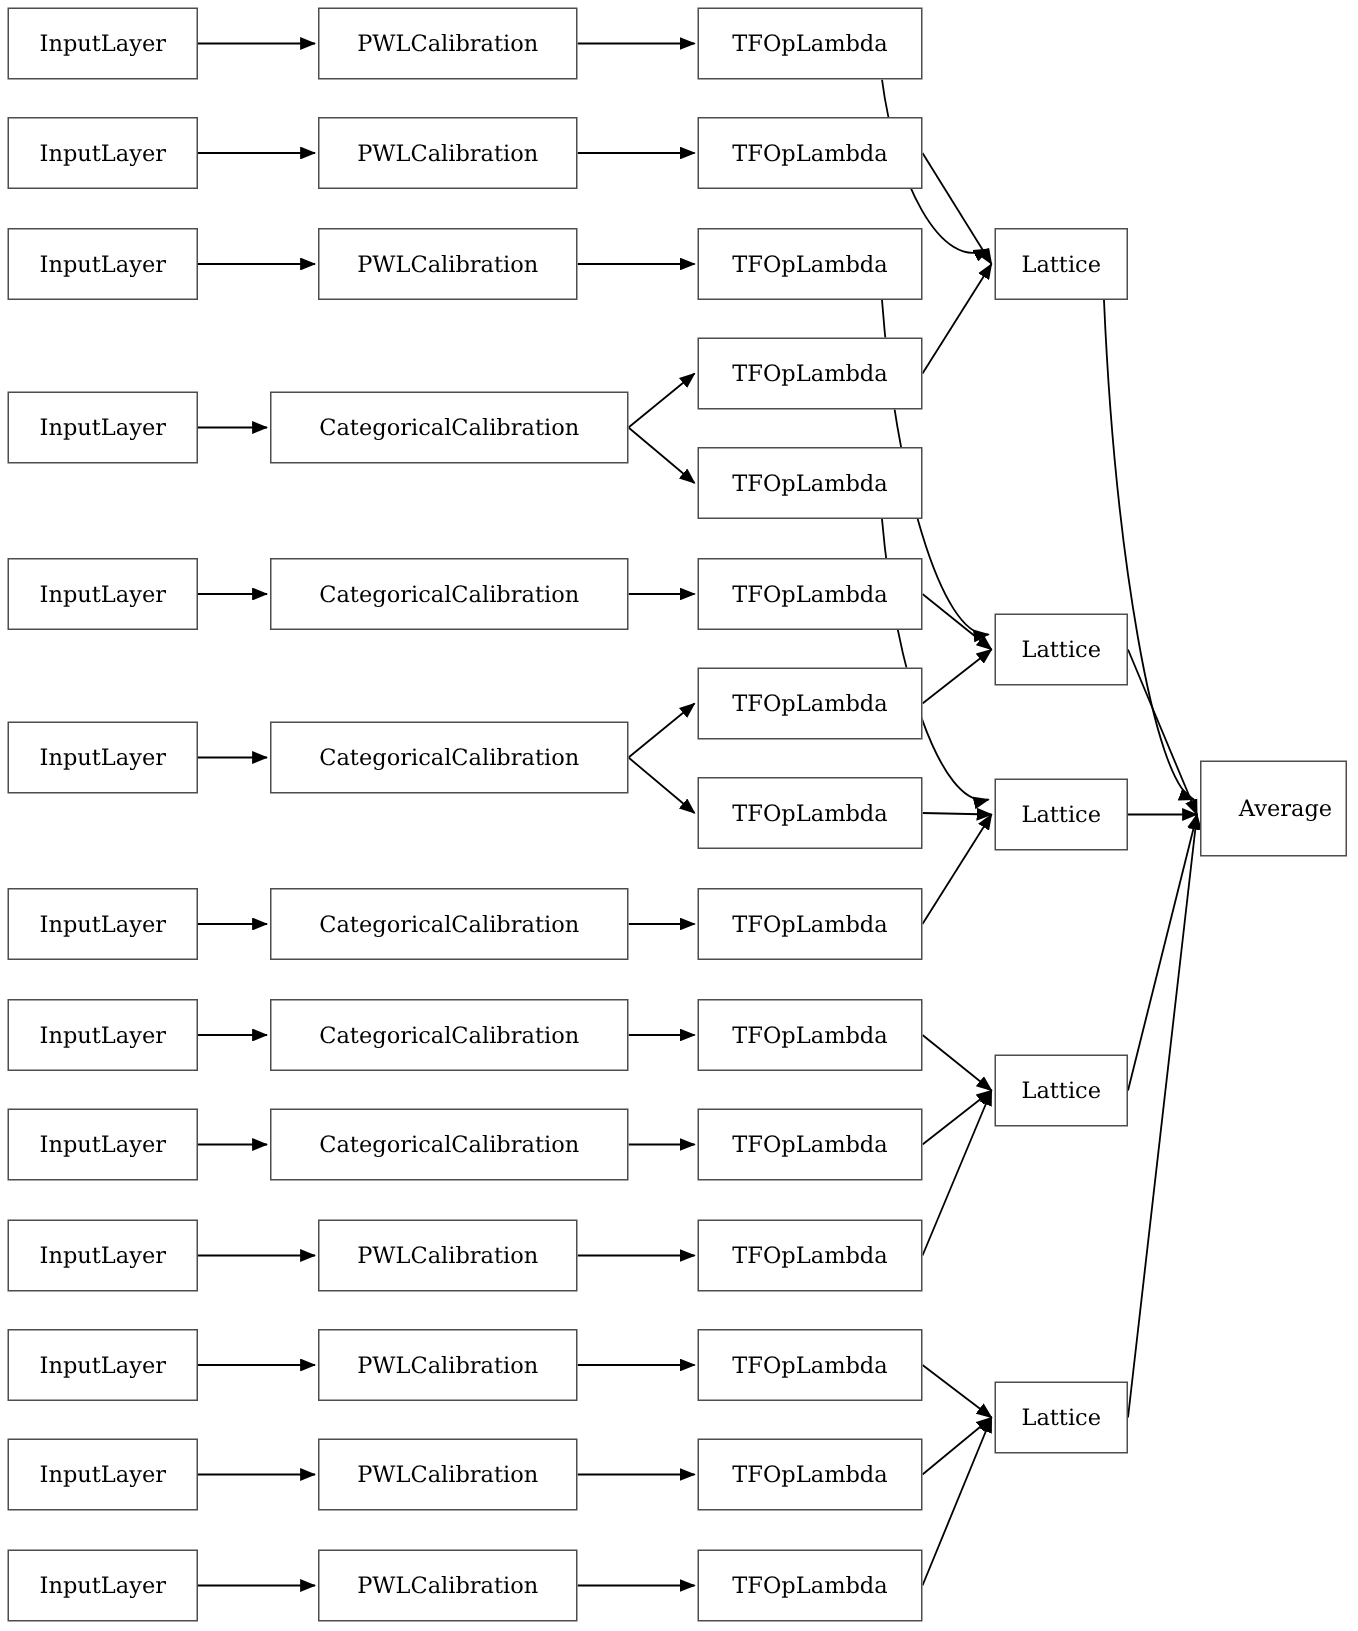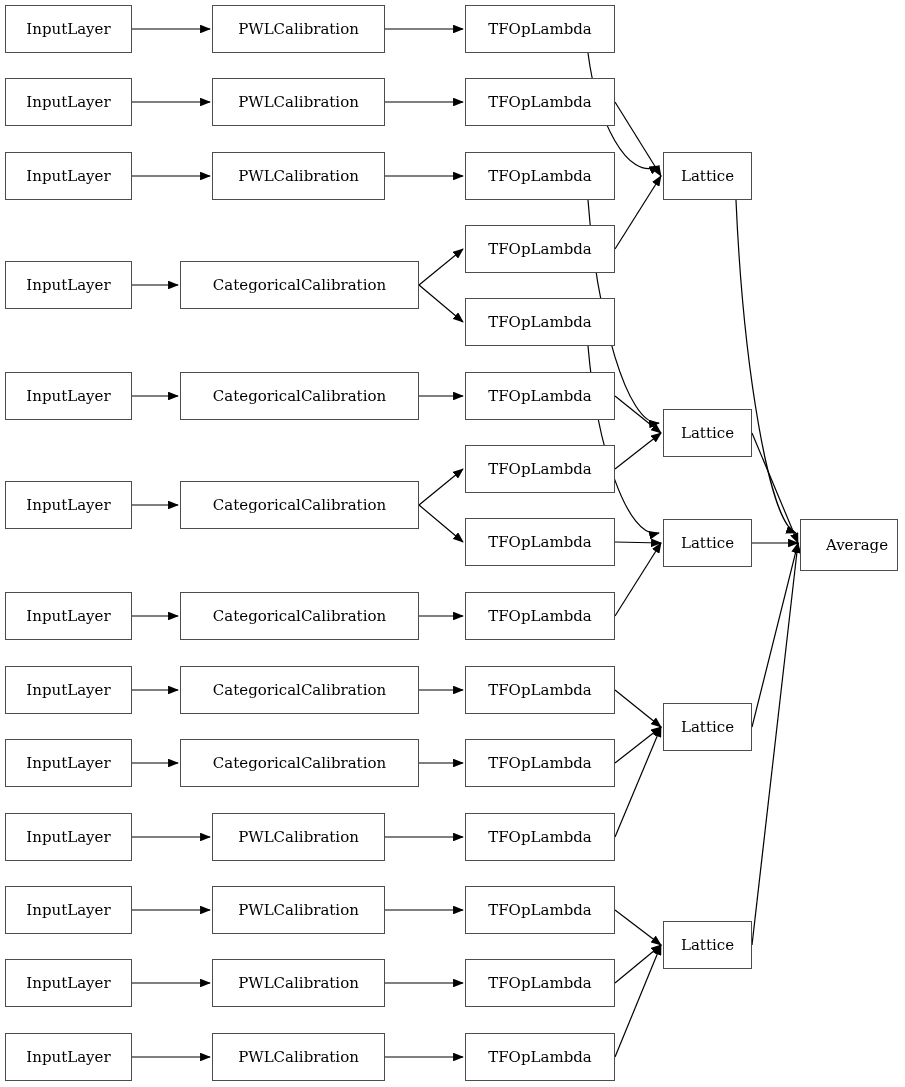--- a/index.html
+++ b/index.html
@@ -218,17 +218,17 @@
       </div>
       <div class="node" style="left: 663px; top: 519px; width: 89px; height: 48px;">
         <span>Lattice</span>
       </div>
       <div class="node" style="left: 663px; top: 703px; width: 89px; height: 48px;">
         <span>Lattice</span>
       </div>
       <div class="node" style="left: 663px; top: 921px; width: 89px; height: 48px;">
         <span>Lattice</span>
       </div>
-      <div class="node" style="left: 800px; top: 519px; width: 98px; height: 52px; padding-left: 16px;">
+      <div class="node" style="left: 800px; top: 507px; width: 98px; height: 64px; padding-left: 16px;">
         <span>Average</span>
       </div>
     </div>
 </div>
 
 </body></html>

